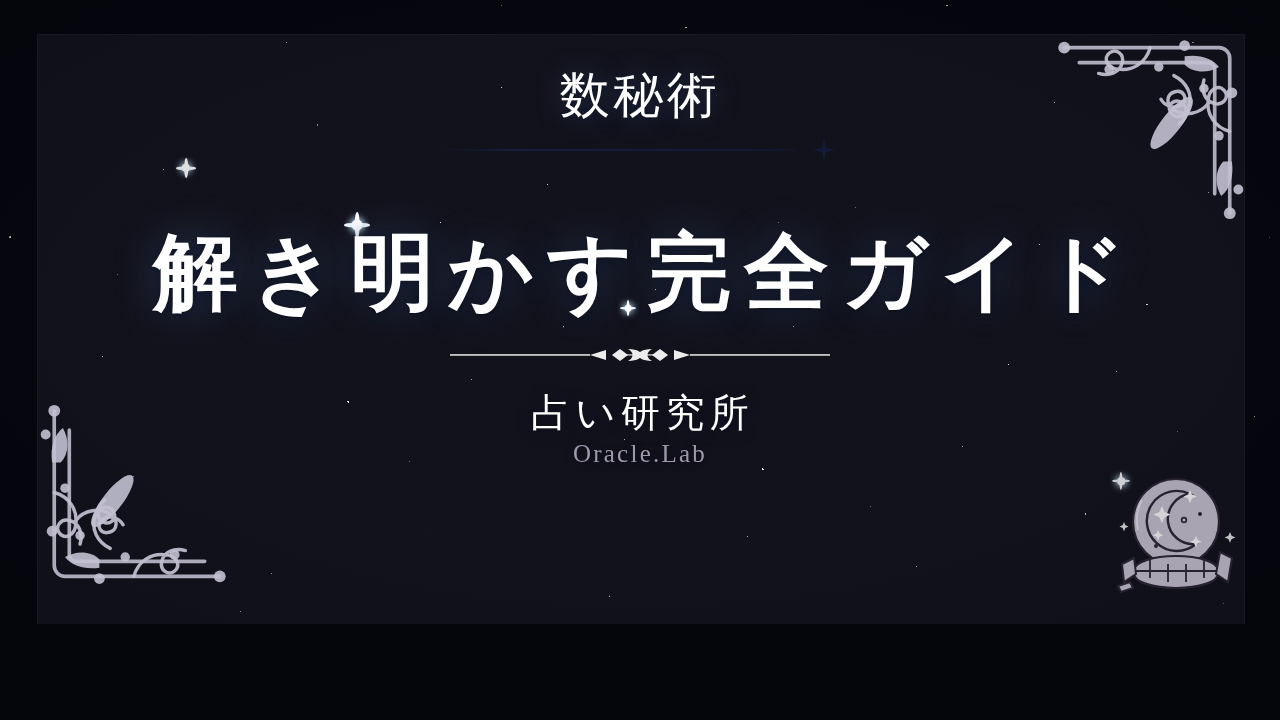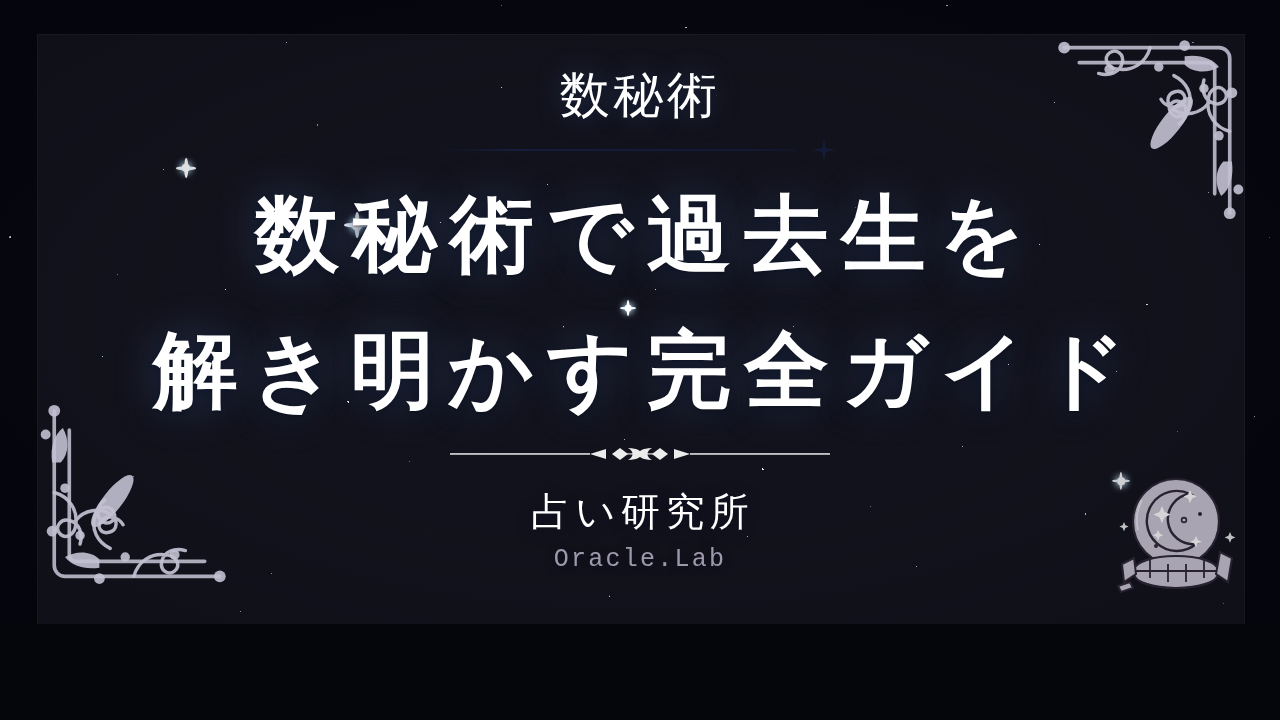--- a/index.html
+++ b/index.html
@@ -237,22 +237,21 @@
     font-family:"Liberation Serif", serif;
     font-size:39px;
     letter-spacing:.14em;
     text-indent:.14em;
     color:#ffffff;
     text-shadow:0 2px 14px rgba(10,14,36,.85);
     white-space:nowrap;
   }
 
   .brand-en {
-    margin-top:6px;
-    font-family:Liberation Mono, monospace;
+    font-family:Liberation Serif, serif;
     font-size:25px;
     font-weight:300;
     letter-spacing:.09em;
     color:rgba(214,205,228,.72);
     text-shadow:0 1px 8px rgba(10,10,26,.7);
     white-space:nowrap;
   }
 
   
   .crystal-ball {
@@ -355,21 +354,20 @@
   <div class="content">
 
     <div class="category">数秘術</div>
 
     <div class="cat-divider">
       <div class="ln"></div>
       <div class="star4"></div>
     </div>
 
     <h1 class="title">
-      <span class="ln1">数秘術で過去生を</span>
       <span class="ln2">解き明かす完全ガイド</span>
     </h1>
 
 
     <div class="brand-divider">
       <svg viewBox="0 0 380 18" xmlns="http://www.w3.org/2000/svg">
         <g fill="#ffffff" opacity="0.92">
           <rect x="0" y="8.2" width="140" height="1.5"></rect>
           <rect x="240" y="8.2" width="140" height="1.5"></rect>
           <rect x="172" y="8.2" width="36" height="1.4" opacity="0.8"></rect>

